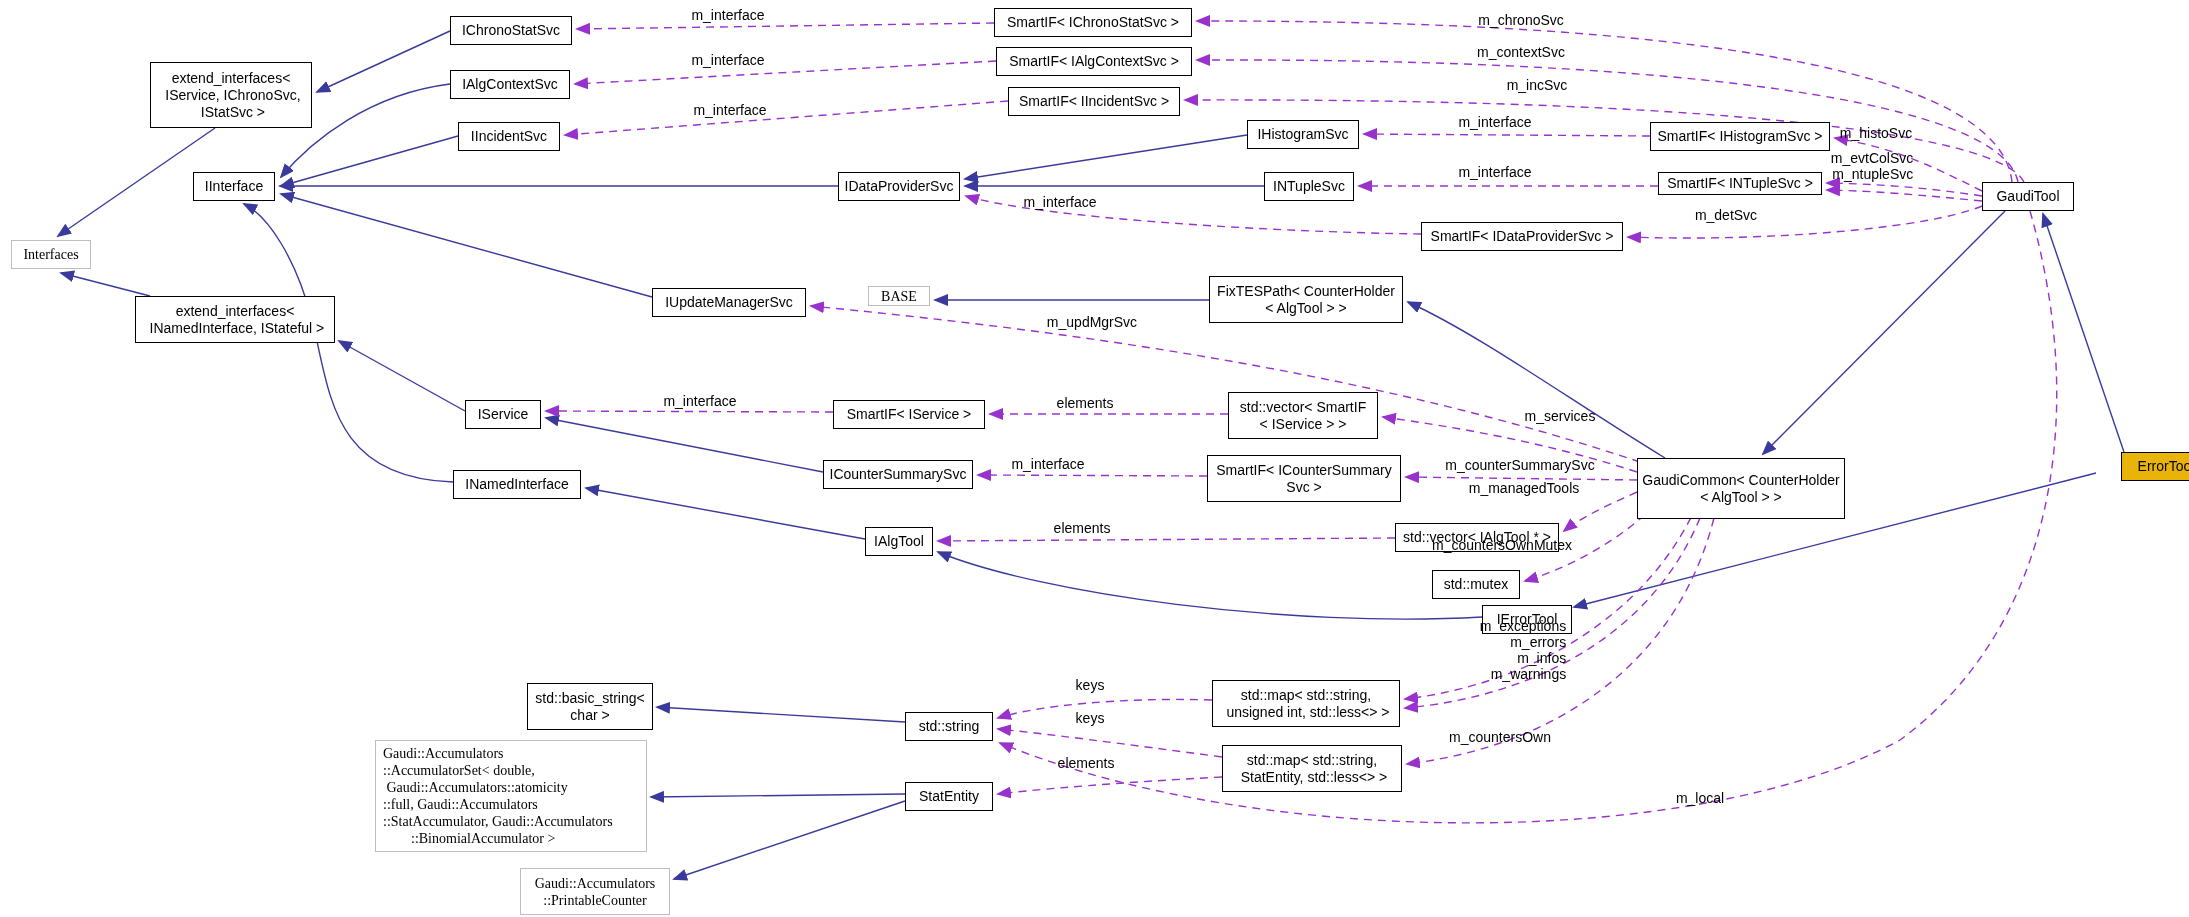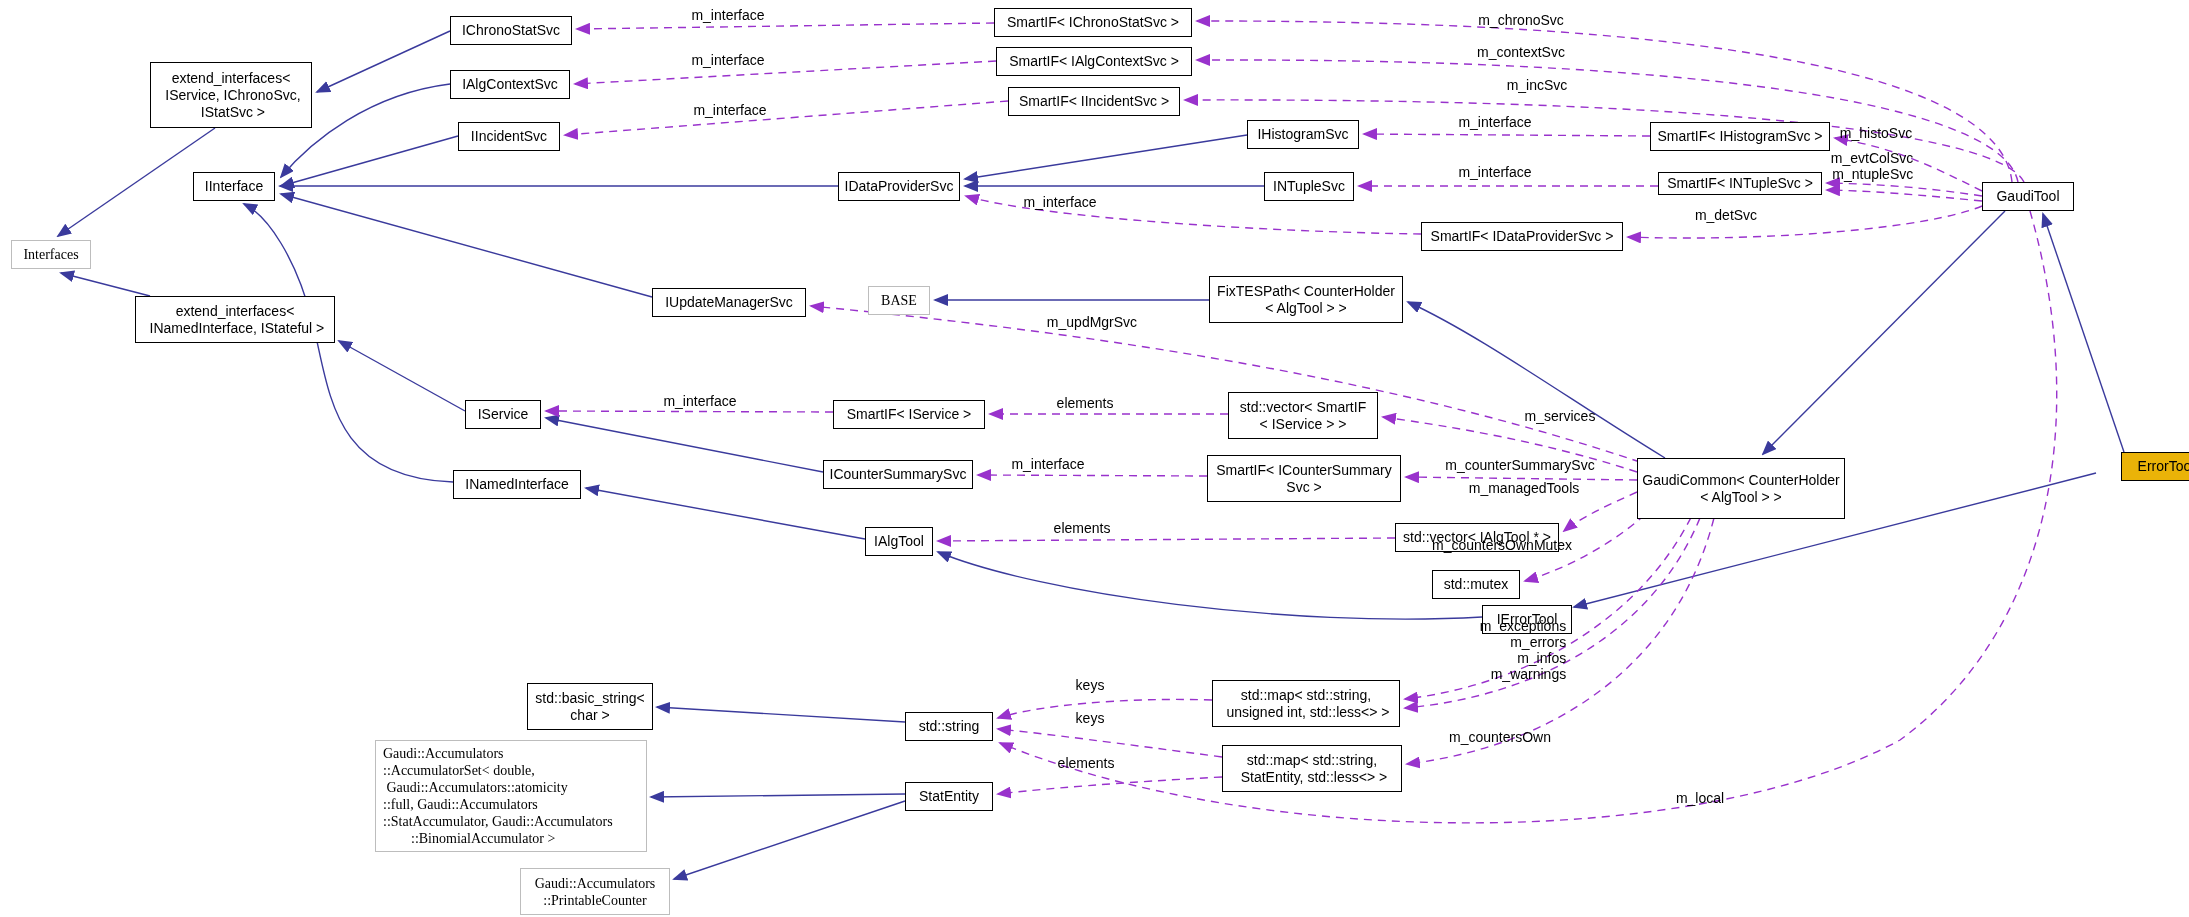--- a/index.html
+++ b/index.html
@@ -126,21 +126,21 @@
   <div class="node" style="left:996px;top:47px;width:196px;height:29px">SmartIF&lt; IAlgContextSvc &gt;</div>
   <div class="node" style="left:1008px;top:87px;width:172px;height:29px">SmartIF&lt; IIncidentSvc &gt;</div>
   <div class="node" style="left:1247px;top:120px;width:112px;height:29px">IHistogramSvc</div>
   <div class="node" style="left:838px;top:172px;width:122px;height:29px">IDataProviderSvc</div>
   <div class="node" style="left:1264px;top:172px;width:90px;height:29px">INTupleSvc</div>
   <div class="node" style="left:1650px;top:122px;width:180px;height:29px">SmartIF&lt; IHistogramSvc &gt;</div>
   <div class="node" style="left:1658px;top:172px;width:164px;height:23px">SmartIF&lt; INTupleSvc &gt;</div>
   <div class="node" style="left:1421px;top:222px;width:202px;height:29px">SmartIF&lt; IDataProviderSvc &gt;</div>
   <div class="node" style="left:1982px;top:182px;width:92px;height:29px">GaudiTool</div>
   <div class="node" style="left:652px;top:288px;width:154px;height:29px">IUpdateManagerSvc</div>
-  <div class="node ext" style="left:868px;top:286px;width:62px;height:29px">BASE</div>
+  <div class="node ext" style="left:868px;top:286px;width:62px;height:20px">BASE</div>
   <div class="node" style="left:1209px;top:276px;width:194px;height:47px">FixTESPath&lt; CounterHolder
 &lt; AlgTool &gt; &gt;</div>
   <div class="node" style="left:465px;top:400px;width:76px;height:29px">IService</div>
   <div class="node" style="left:833px;top:400px;width:152px;height:29px">SmartIF&lt; IService &gt;</div>
   <div class="node" style="left:1228px;top:392px;width:150px;height:47px">std::vector&lt; SmartIF
 &lt; IService &gt; &gt;</div>
   <div class="node" style="left:135px;top:296px;width:200px;height:47px">extend_interfaces&lt;
  INamedInterface, IStateful &gt;</div>
   <div class="node" style="left:823px;top:460px;width:150px;height:29px">ICounterSummarySvc</div>
   <div class="node" style="left:1207px;top:455px;width:194px;height:47px">SmartIF&lt; ICounterSummary

